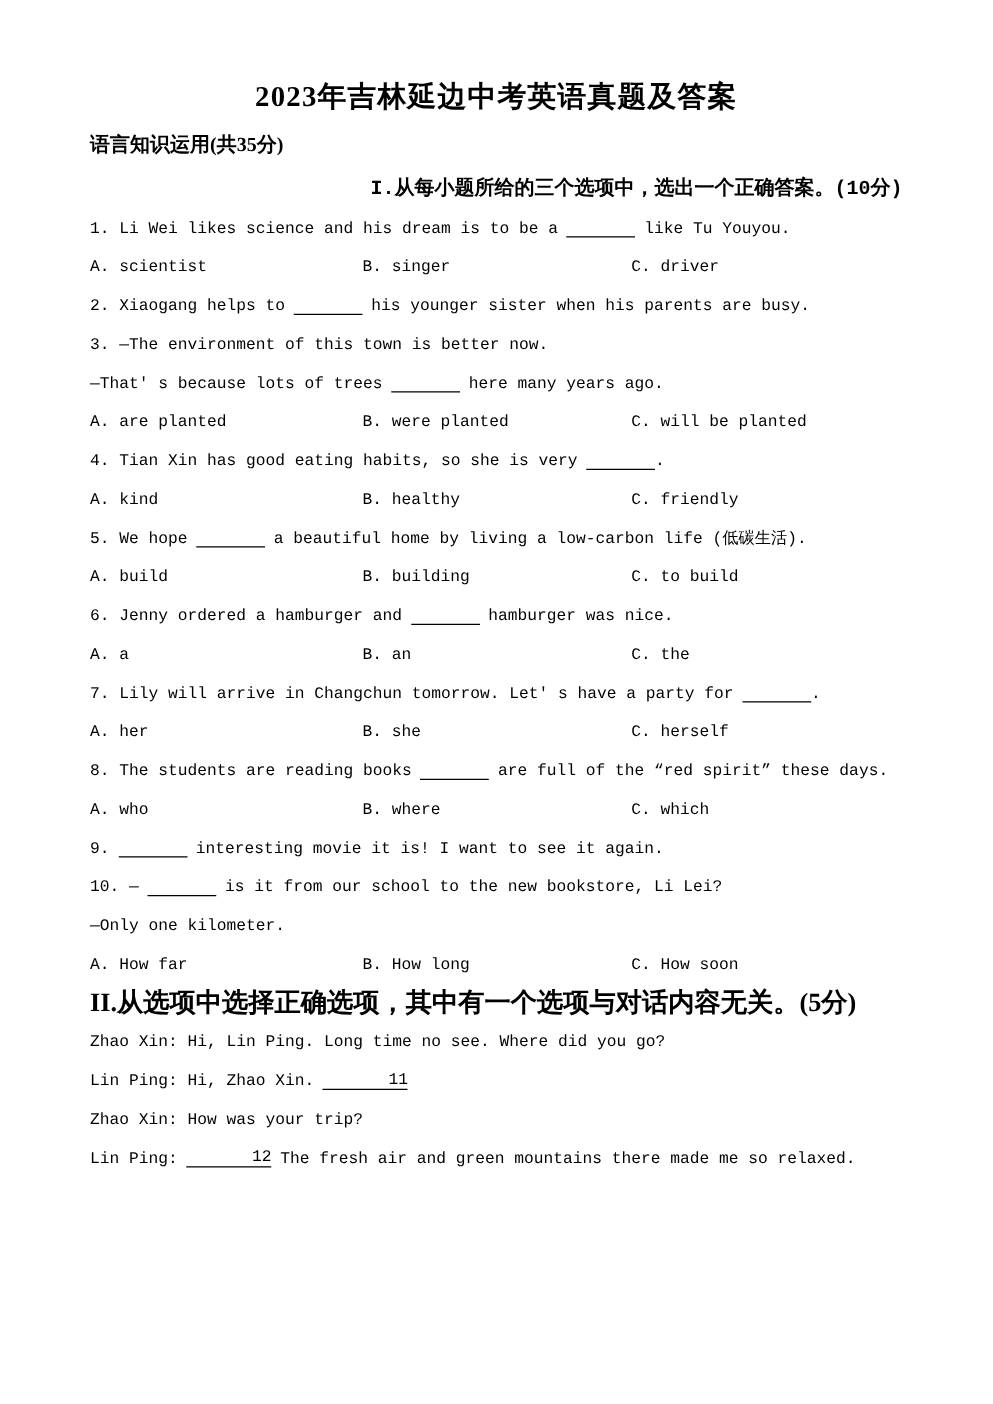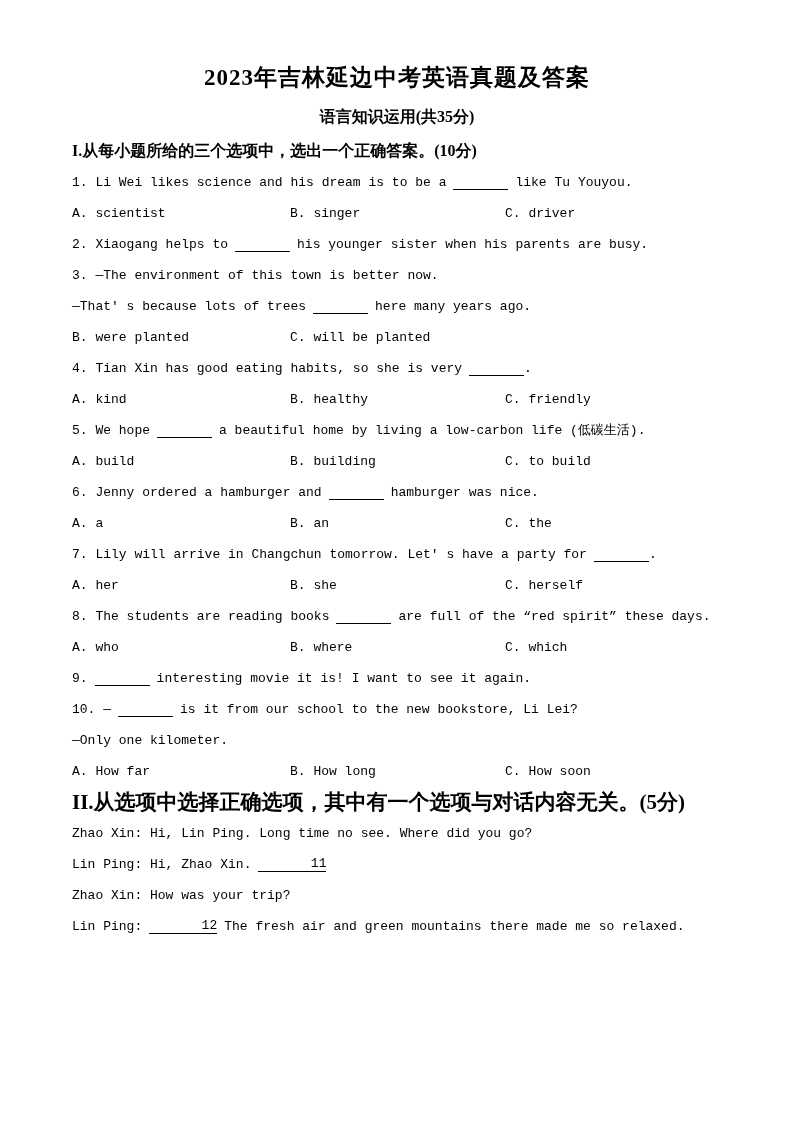--- a/index.html
+++ b/index.html
@@ -16,27 +16,26 @@
   .title{
     margin:0;
     font-family:"Liberation Serif","DejaVu Serif",serif;
     font-weight:700;font-size:23px;line-height:32px;
     text-align:center;letter-spacing:1px;
   }
   .subtitle{
     margin:12px 0 0 0;
     font-family:"Liberation Serif","DejaVu Serif",serif;
     font-weight:700;font-size:16px;line-height:22px;
-    text-align:center;
   }
   .section-heading{
     margin:12px 0 0 0;
-    font-family:Liberation Serif, serif;
+    font-family:Liberation Mono, monospace;
     font-weight:700;font-size:16px;line-height:22px;
-    text-align:left;
+    text-align:right;
   }
   .lines{margin-top:5px;}
   .line{height:31px;line-height:31px;white-space:nowrap;}
   .opts{display:grid;grid-template-columns:218px 215px 1fr;}
   .heading2{
     font-family:"Liberation Serif","DejaVu Serif",serif;
     font-weight:700;font-size:21px;
   }
   .blank{
     display:inline-block;
@@ -67,20 +66,21 @@
       <span>A. scientist</span>
       <span>B. singer</span>
       <span>C. driver</span>
     </div>
 
     <div class="line"><span>2. Xiaogang helps to</span><span class="blank"></span><span>his younger sister when his parents are busy.</span></div>
 
     <div class="line"><span>3. —The environment of this town is better now.</span></div>
     <div class="line"><span>—That' s because lots of trees</span><span class="blank"></span><span>here many years ago.</span></div>
     <div class="line opts">
+      <span>A. are planted</span>
       <span>B. were planted</span>
       <span>C. will be planted</span>
     </div>
 
     <div class="line"><span>4. Tian Xin has good eating habits, so she is very</span><span class="blank tight"></span><span>.</span></div>
     <div class="line opts">
       <span>A. kind</span>
       <span>B. healthy</span>
       <span>C. friendly</span>
     </div>

